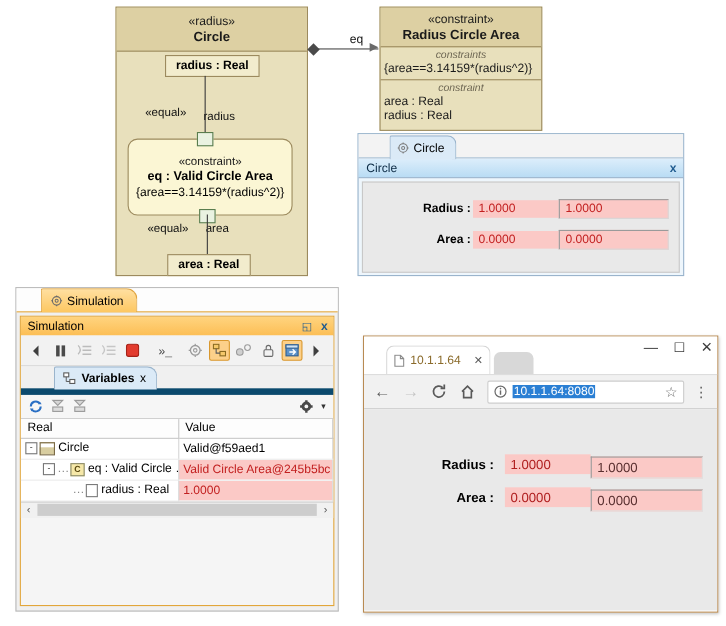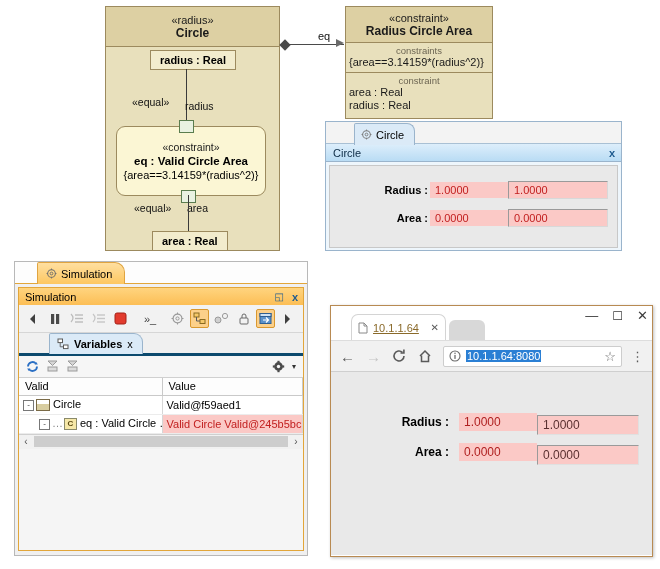--- a/index.html
+++ b/index.html
@@ -87,21 +87,21 @@
     height:36px;background:#ddd0a3;border-bottom:1px solid #9c8a5e;
     display:flex;flex-direction:column;align-items:center;justify-content:center;
     box-sizing:border-box;
   }
   #block-constraint .sect{
     border-bottom:1px solid #9c8a5e;
     padding:2px 3px 3px 3px;
     box-sizing:border-box;
   }
   #block-constraint .sect:last-child{border-bottom:none;}
-  .sectlabel{font-size:9.5px;color:#6d6653;text-align:center;display:block;}
+  .sectlabel{font-size:9.5px;font-style:italic;color:#6d6653;text-align:center;display:block;}
   .sectline{font-size:11px;color:#1a1a1a;display:block;line-height:13px;}
 
   
   #assoc-line{left:282px;top:44px;width:62px;height:1px;background:#4a4a4a;}
   #assoc-dot{left:281px;top:41px;width:8px;height:8px;background:#4a4a4a;
     transform:rotate(45deg);}
   #assoc-head{left:336px;top:39px;width:0;height:0;
     border-top:4px solid transparent;border-bottom:4px solid transparent;
     border-left:8px solid #6a6a6a;}
   #assoc-label{left:318px;top:30px;font-size:11px;}
@@ -176,21 +176,21 @@
     padding:0 5px 0 6px;font-size:11px;box-sizing:border-box;
   }
   #sim-toolbar{
     height:28px;background:#f2f2f2;border-bottom:1px solid #d6d6d6;
     display:flex;align-items:center;gap:3px;padding:0 4px;box-sizing:border-box;
   }
   .tb-btn{width:19px;height:19px;display:flex;align-items:center;justify-content:center;
     box-sizing:border-box;border:1px solid transparent;border-radius:2px;}
   .tb-btn.sel{background:#fcd08a;border:1px solid #d9982f;}
 
-  #var-tabrow{height:20px;background:#f0f0f0;position:relative;border-bottom:3px solid #0c4a6e;}
+  #var-tabrow{height:20px;background:#f0f0f0;position:relative;border-bottom:6px solid #0c4a6e;}
   #var-tab{
     position:absolute;left:30px;top:0;height:20px;
     background:#dbeaf7;border:1px solid #9ab4cc;border-bottom:none;
     border-radius:2px 9px 0 0;
     display:flex;align-items:center;gap:5px;padding:0 9px 0 7px;font-size:11px;font-weight:bold;
   }
   #var-toolbar{
     height:22px;background:#f6f6f6;border-bottom:1px solid #d0d0d0;
     display:flex;align-items:center;gap:7px;padding:0 7px;box-sizing:border-box;
   }
@@ -516,32 +516,36 @@
     </div>
 
     <div style="background:#fff;">
       <table id="var-table">
         <colgroup>
             <col style="width:143px">
             <col>
           </colgroup>
         <thead>
           <tr>
-            <th>Valid</th>
+            <th>Real</th>
             <th>Value</th>
           </tr>
         </thead>
         <tbody id="var-tbody">
             <tr>
               <td class="name-cell" style="padding-left:4px"><span class="expander">-</span><span class="ico-blk"></span><span>Circle</span></td>
               <td class=""><span>Valid@f59aed1</span></td>
             </tr>
             <tr>
               <td class="name-cell" style="padding-left:20px"><span class="expander">-</span><span style="color:#888;letter-spacing:1px;">…</span><span class="ico-sq">C</span><span>eq : Valid Circle …</span></td>
-              <td class="val-pink"><span>Valid Circle Valid@245b5bc</span></td>
+              <td class="val-pink"><span>Valid Circle Area@245b5bc</span></td>
+            </tr>
+            <tr>
+              <td class="name-cell" style="padding-left:36px"><span style="display:inline-block;width:11px"></span><span style="color:#888;letter-spacing:1px;">…</span><span class="ico-plain"></span><span>radius : Real</span></td>
+              <td class="val-pink"><span>1.0000</span></td>
             </tr>
           </tbody>
       </table>
     </div>
 
     <div id="hscroll">
       <span class="sb-arrow">‹</span>
       <span class="thumb"></span>
       <span class="sb-arrow">›</span>
     </div>
@@ -556,21 +560,21 @@
       <span style="cursor:pointer;font-size:12px;">☐</span>
       <span style="cursor:pointer;">✕</span>
     </div>
     <div id="br-tab">
       <span>
         <svg width="10" height="12">
             <path d="M1 1 h5 l3 3 v7 h-8 z" fill="#fff" stroke="#8a8a8a"></path>
             <path d="M6 1 v3 h3" fill="none" stroke="#8a8a8a"></path>
           </svg>
       </span>
-      <span style="color:#8a6a2a;text-decoration:underline;">10.1.1.64</span>
+      <span style="color:#8a6a2a;">10.1.1.64</span>
       <span style="margin-left:auto;color:#5a5a5a;font-size:10px;cursor:pointer;">✕</span>
     </div>
     <div id="br-tab2"></div>
   </div>
 
   <div id="br-navbar">
     <span class="nav-ico">←</span>
     <span class="nav-ico dim">→</span>
     <span class="nav-ico">
       <svg width="16" height="16" viewBox="0 0 16 16">

